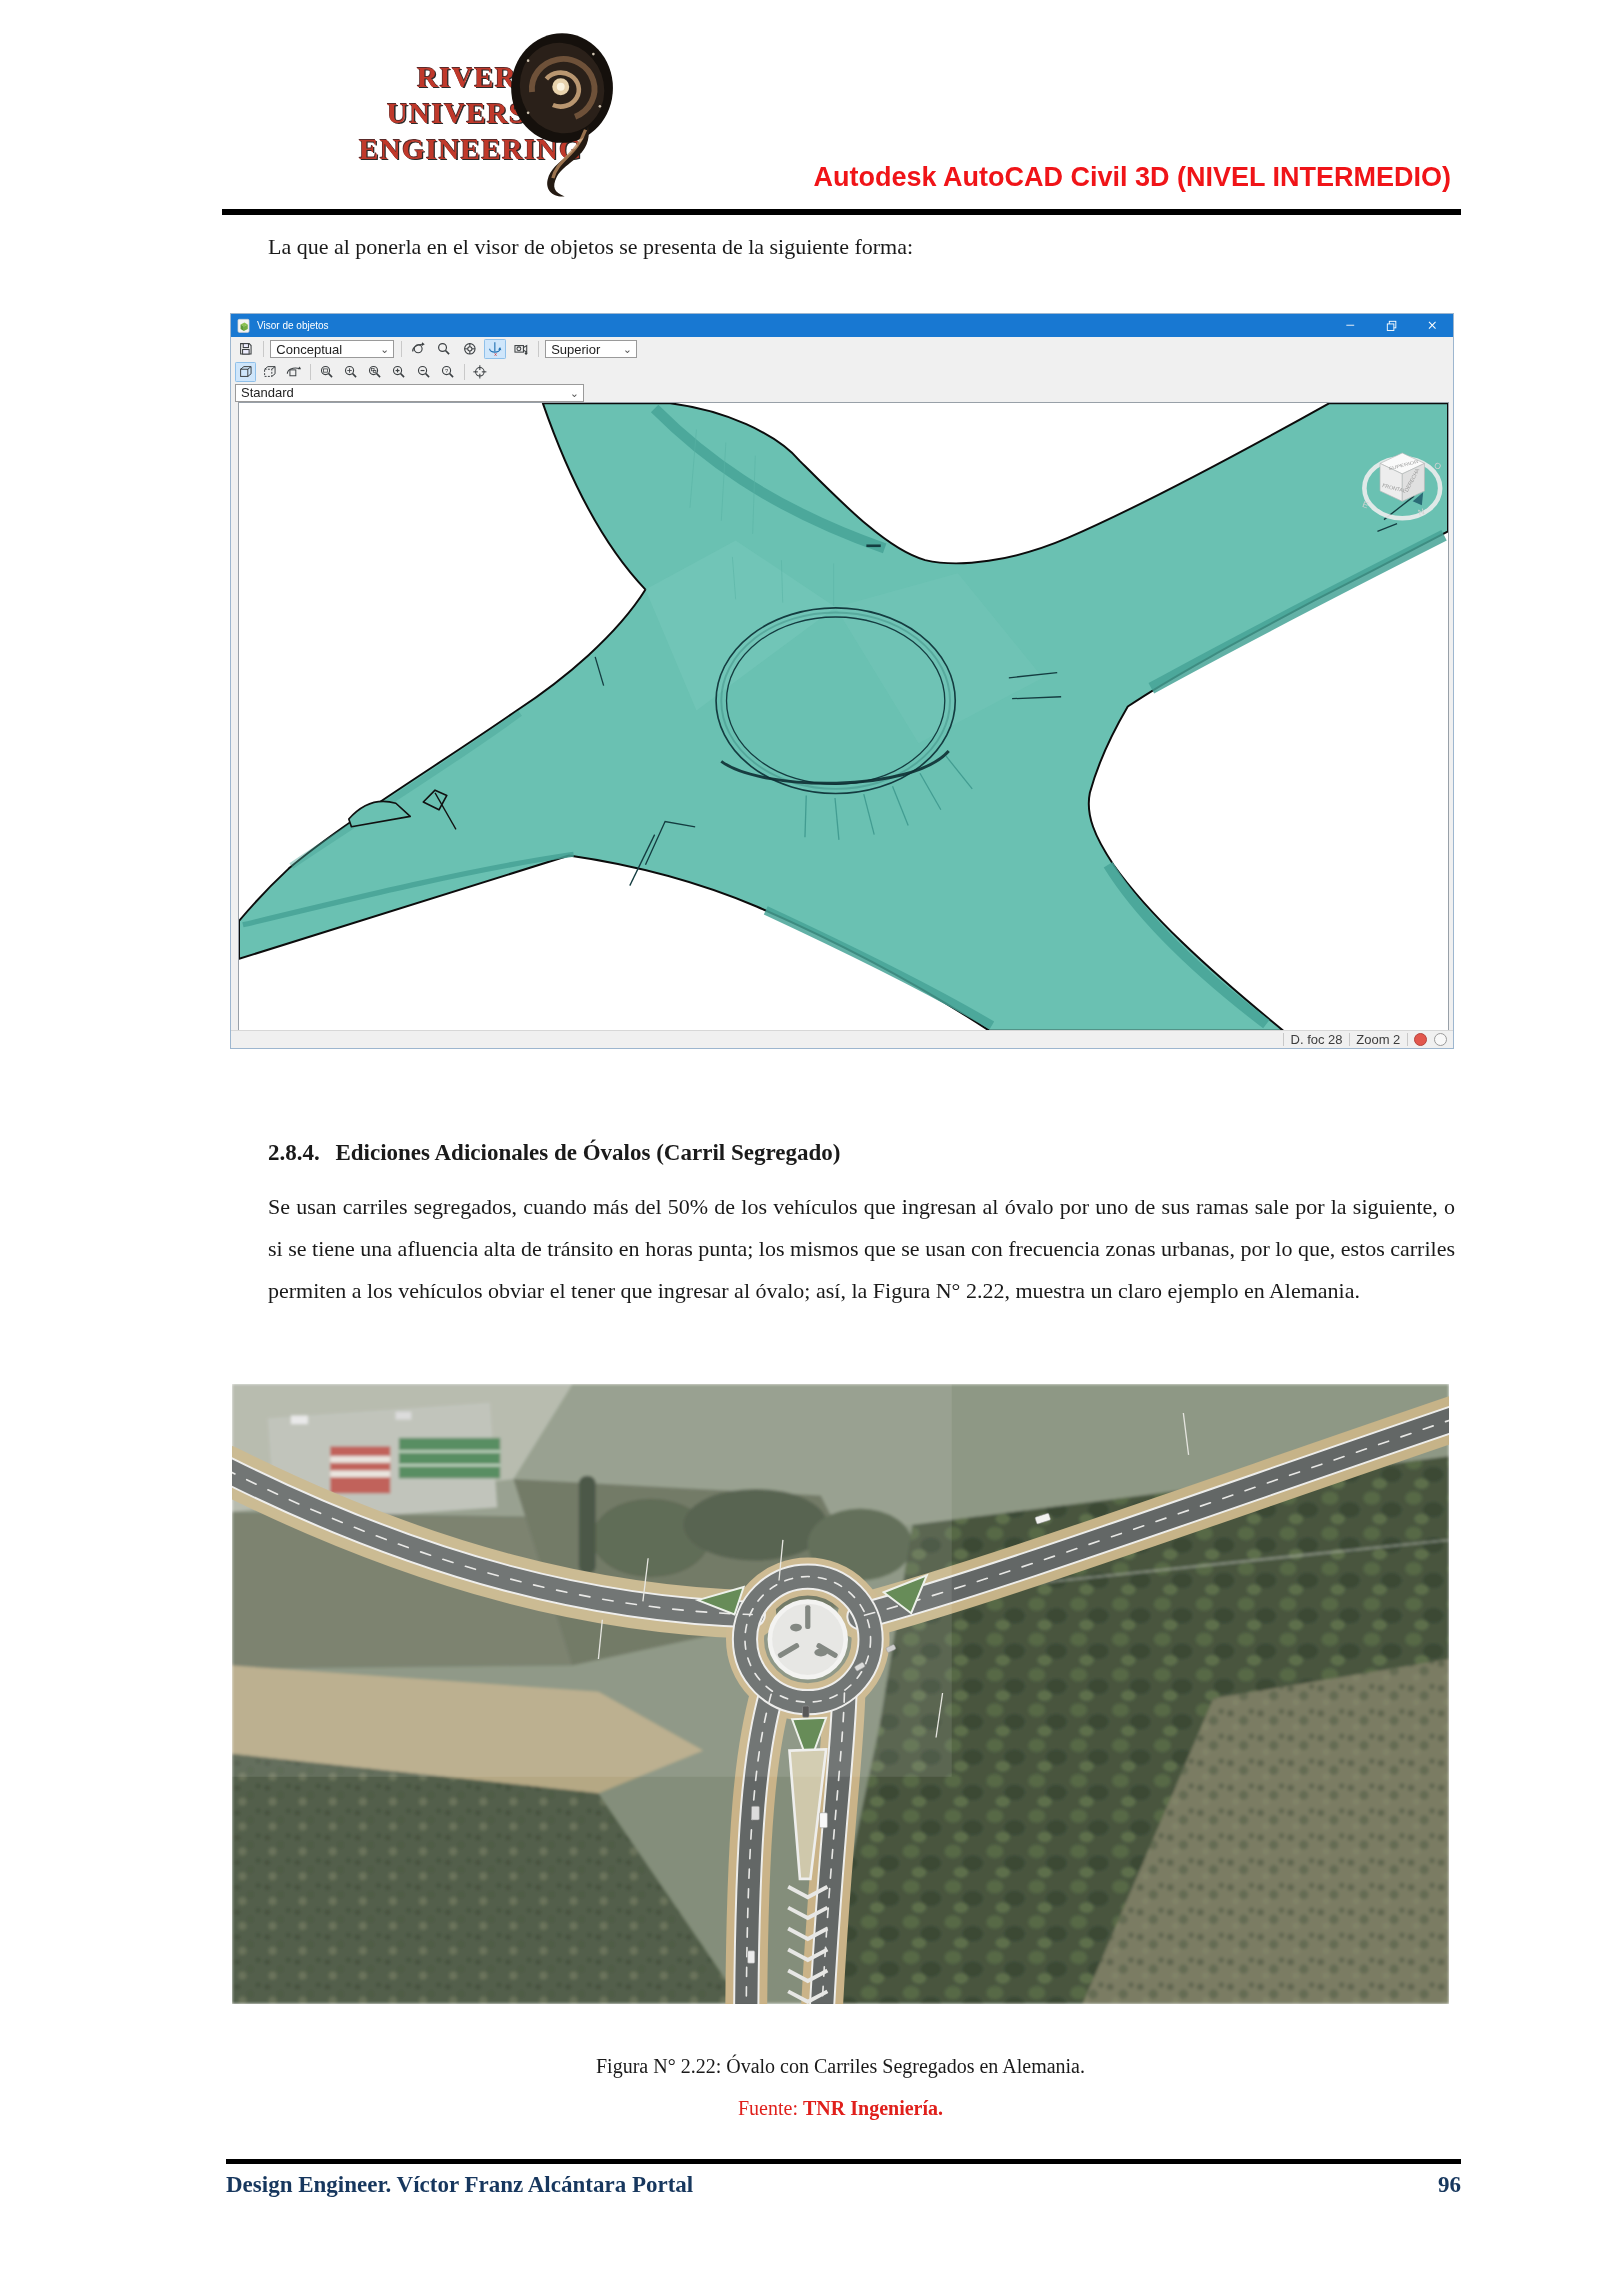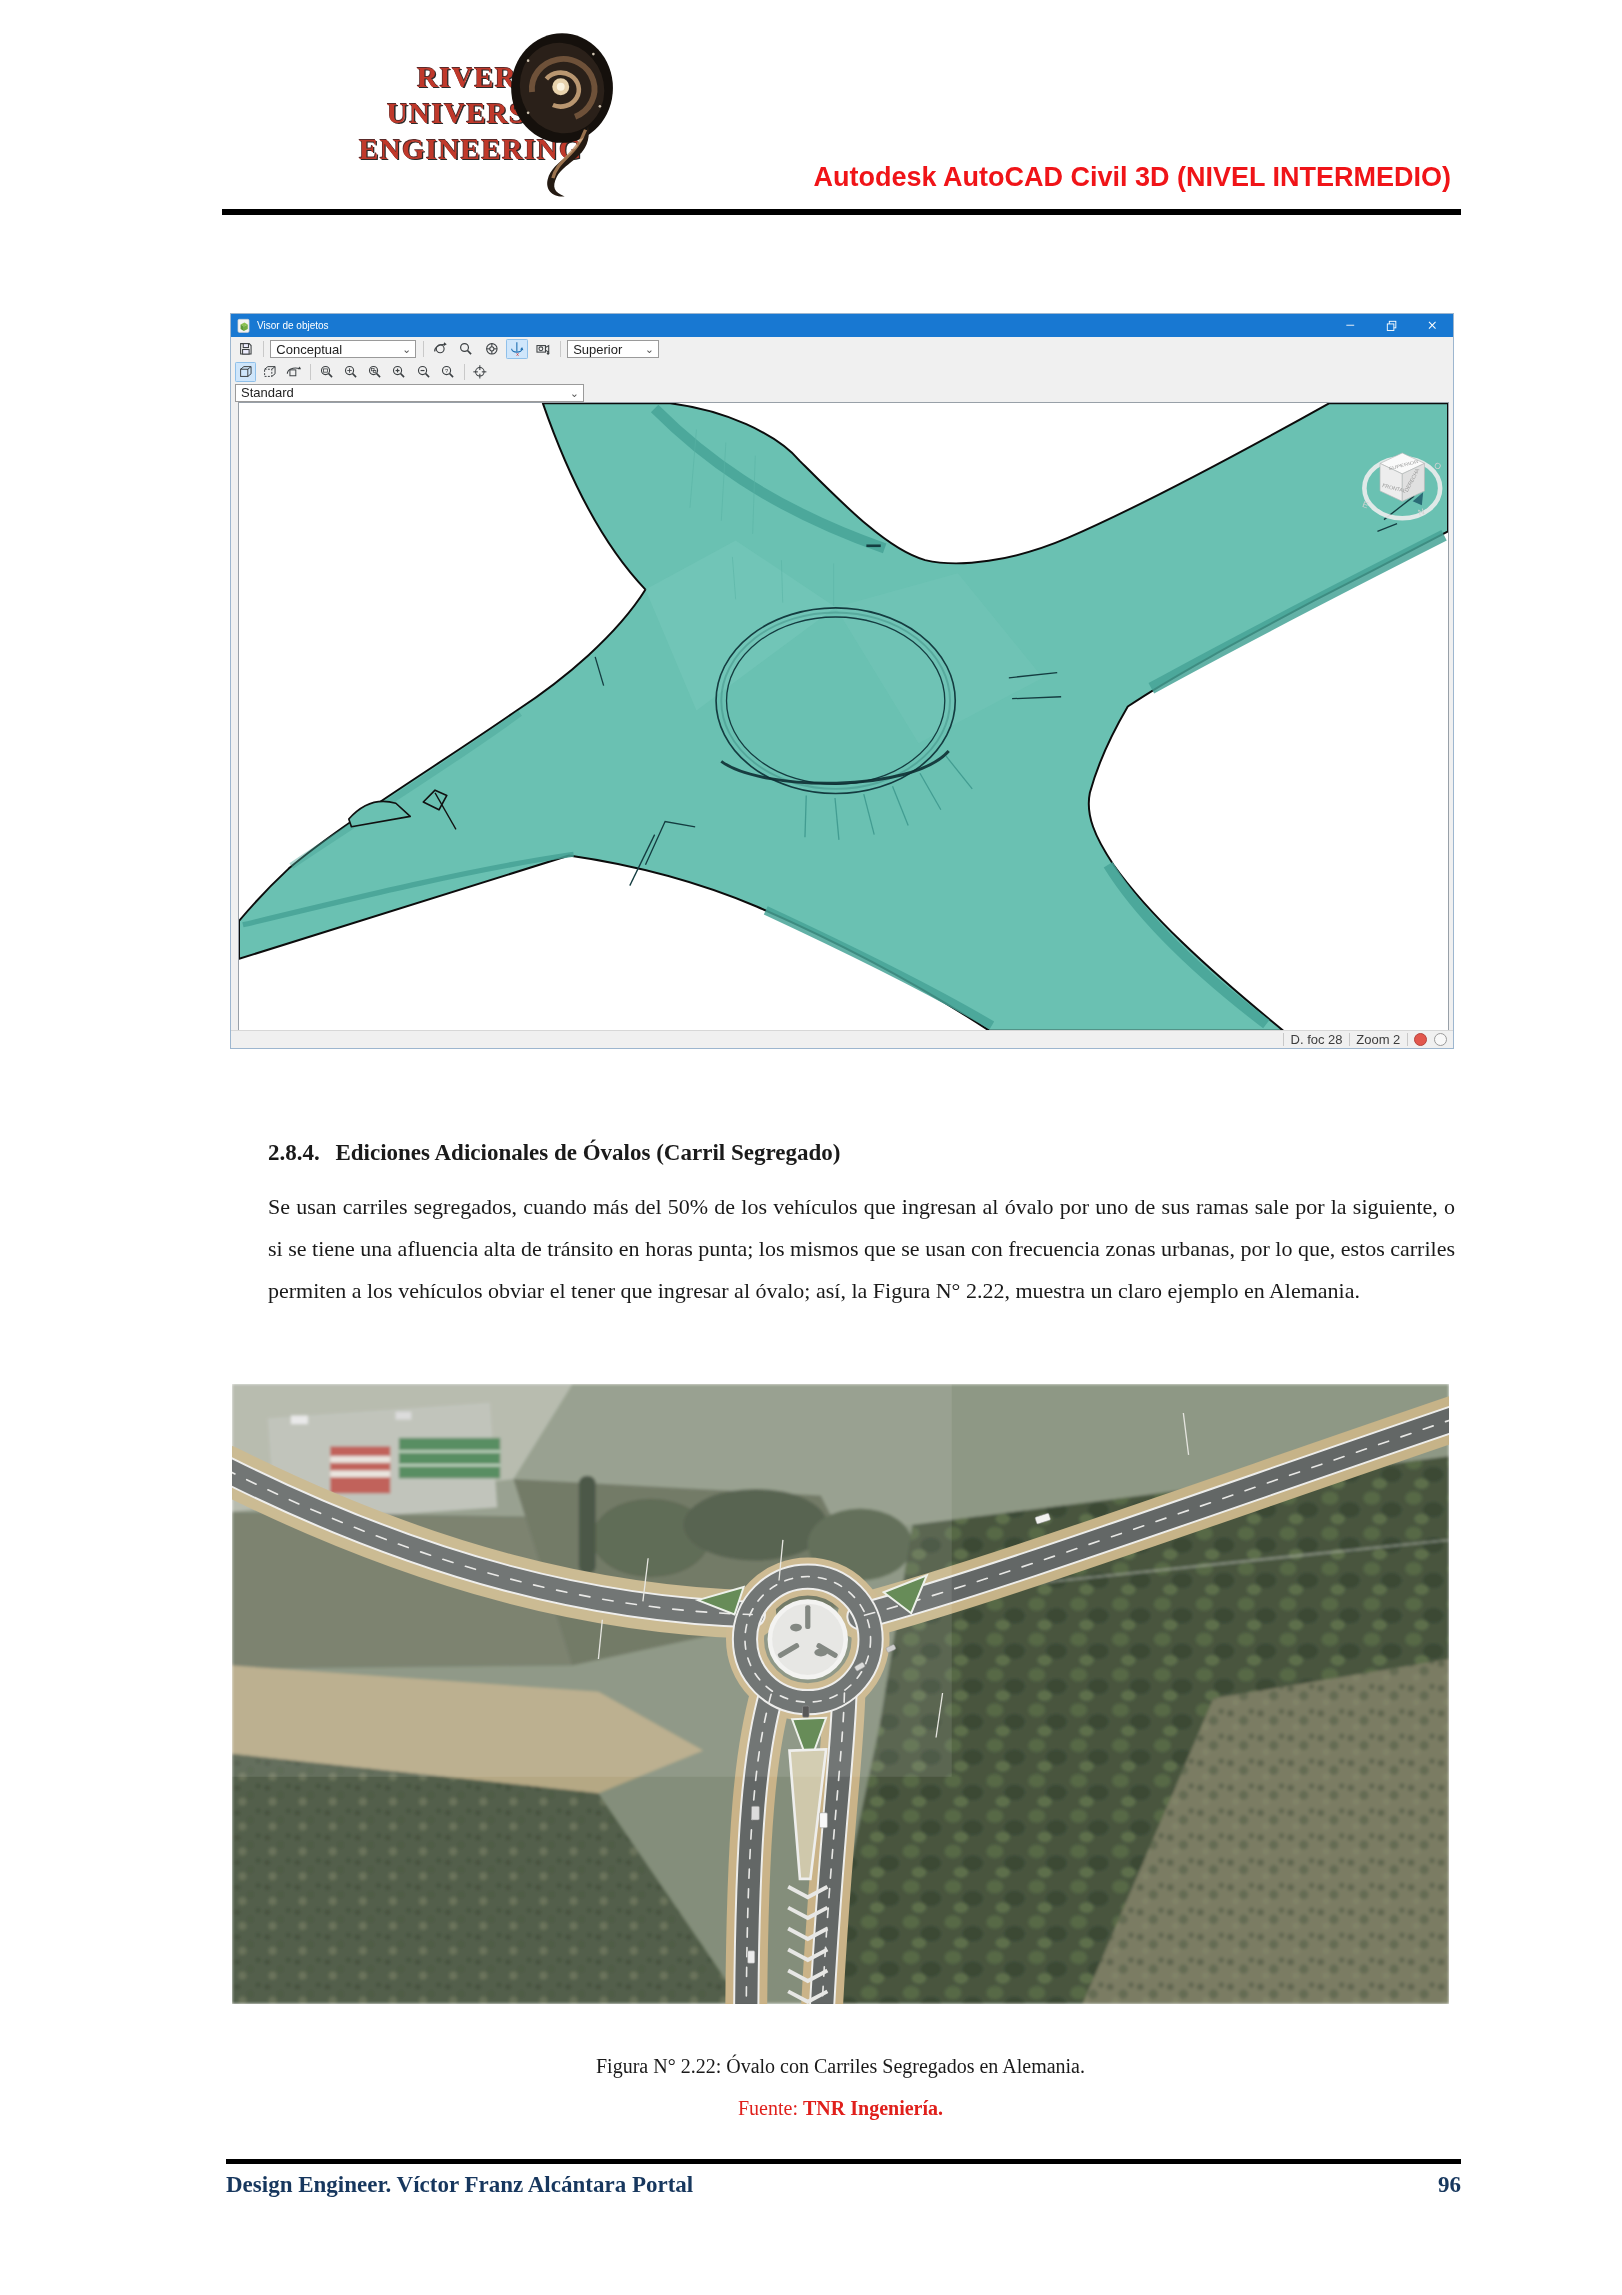--- a/index.html
+++ b/index.html
@@ -86,20 +86,21 @@
       <path d="M128,156 C114,196 84,202 78,230" fill="none" stroke="#b98a5e" stroke-width="5" opacity="0.8"></path>
       <circle cx="40" cy="50" r="2" fill="#cfc3b0"></circle>
         <circle cx="140" cy="40" r="2" fill="#cfc3b0"></circle>
       <circle cx="150" cy="120" r="2" fill="#cfc3b0"></circle>
         <circle cx="40" cy="130" r="2" fill="#cfc3b0"></circle>
     </svg>
   </div>
 
   <div class="abs" id="header-title">Autodesk AutoCAD Civil 3D (NIVEL INTERMEDIO)</div>
   <div class="abs" id="header-rule"></div>
+  <div class="abs" id="intro-text">La que al ponerla en el visor de objetos se presenta de la siguiente forma:</div>
 
   <div class="abs" id="viewer">
 
     <div id="titlebar">
       <svg width="15.7" height="15.7" viewBox="0 0 24 24" style="margin:0 5.2px 0 5.2px;">
         <rect x="3" y="2" width="17" height="20" rx="2" fill="#f4f4f4" stroke="#d0d0d0"></rect>
         <polygon points="7,10 13,7 18,10 12,13" fill="#8cc152"></polygon>
         <polygon points="7,10 12,13 12,20 7,17" fill="#5d9a36"></polygon>
         <polygon points="18,10 12,13 12,20 18,17" fill="#71ad42"></polygon>
       </svg>
@@ -126,21 +127,21 @@
 
     <div id="tb-row1">
       <span class="ticon">
         <svg width="15.7" height="15.7" viewBox="0 0 24 24" fill="none" stroke="#3c4043" stroke-width="1.6">
           <path d="M4,4 h13 l3,3 v13 h-16 z"></path>
             <rect x="8" y="4" width="8" height="6" fill="#eef"></rect>
             <rect x="7" y="13" width="10" height="7" fill="#eef"></rect>
         </svg>
       </span>
       <span class="tsep"></span>
-      <div class="combo" style="width:146px;">
+      <div class="combo" style="width:124px;">
         <span>Conceptual</span>
         <span class="chev">⌄</span>
       </div>
       <span class="tsep"></span>
       <span class="ticon">
         <svg width="15.7" height="15.7" viewBox="0 0 24 24" fill="none" stroke="#3c4043" stroke-width="1.7">
           <circle cx="11" cy="12" r="6"></circle>
             <path d="M3,16 C1,12 8,5 17,5"></path>
             <polygon points="17,2 21,5 16,8" fill="#3c4043" stroke="none"></polygon>
         </svg>

